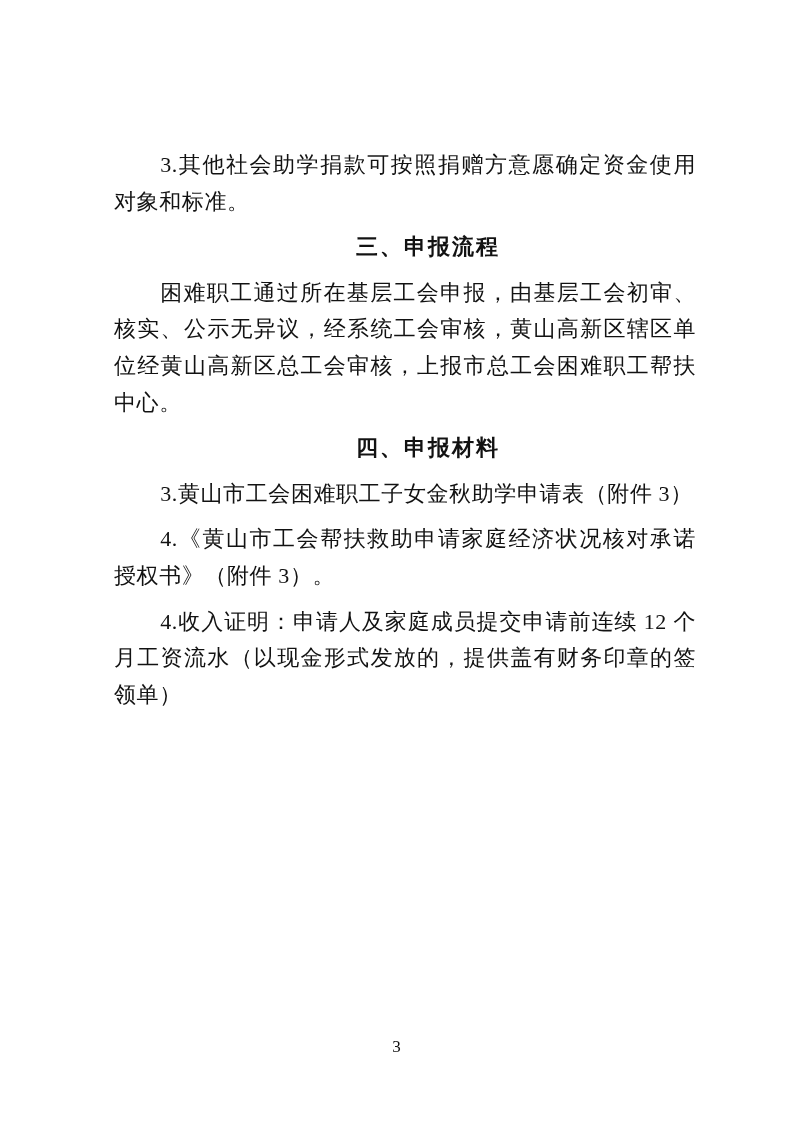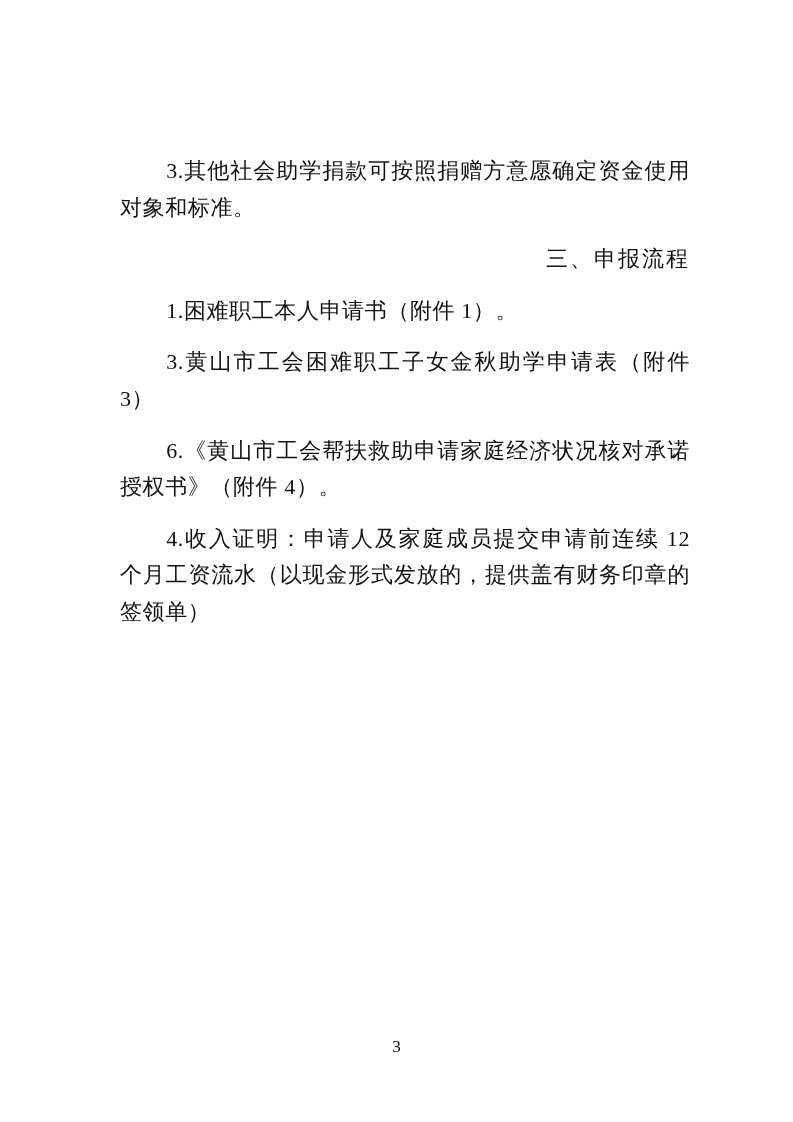--- a/index.html
+++ b/index.html
@@ -16,34 +16,34 @@
     color: #121212;
     font-family: "Liberation Serif", "DejaVu Serif", serif;
   }
   .content {
     position: absolute;
     left: 105px;
     top: 138px;
     width: 600px;
   }
   p.para {
-    margin: 15px;
+    margin: 9px;
     padding: 0;
     font-size: 22px;
     line-height: 36.6px;
     letter-spacing: 0.6px;
     text-align: justify;
     text-justify: inter-character;
     text-indent: 2.1em;
     color: #121212;
   }
   p.para.style-heading {
     font-family: "Liberation Sans", "DejaVu Sans", sans-serif;
-    font-weight: normal;
-    text-align: right;
+    font-weight: bold;
+    text-align: center;
     letter-spacing: 2px;
   }
   p.para.style-bold {
     font-weight: bold;
     text-align: left;
     letter-spacing: 1.2px;
   }
   .footer {
     position: absolute;
     left: 0;
@@ -56,19 +56,20 @@
     font-family: "Liberation Serif", "DejaVu Serif", serif;
   }
 </style>
 </head>
 <body>
 
 <div class="page">
   <div class="content">
       <p class="para style-body">3.其他社会助学捐款可按照捐赠方意愿确定资金使用对象和标准。</p>
       <p class="para style-heading">三、申报流程</p>
-      <p class="para style-body">1.困难职工本人申请书（附件 1）。</p>
+      <p class="para style-body">困难职工通过所在基层工会申报，由基层工会初审、核实、公示无异议，经系统工会审核，黄山高新区辖区单位经黄山高新区总工会审核，上报市总工会困难职工帮扶中心。</p>
+      <p class="para style-heading">四、申报材料</p>
       <p class="para style-body">3.黄山市工会困难职工子女金秋助学申请表（附件 3）</p>
-      <p class="para style-body">6.《黄山市工会帮扶救助申请家庭经济状况核对承诺授权书》（附件 4）。</p>
+      <p class="para style-body">4.《黄山市工会帮扶救助申请家庭经济状况核对承诺授权书》（附件 3）。</p>
       <p class="para style-body">4.收入证明：申请人及家庭成员提交申请前连续 12 个月工资流水（以现金形式发放的，提供盖有财务印章的签领单）</p>
     </div>
   <div class="footer">3</div>
 </div>
 
 </body></html>

